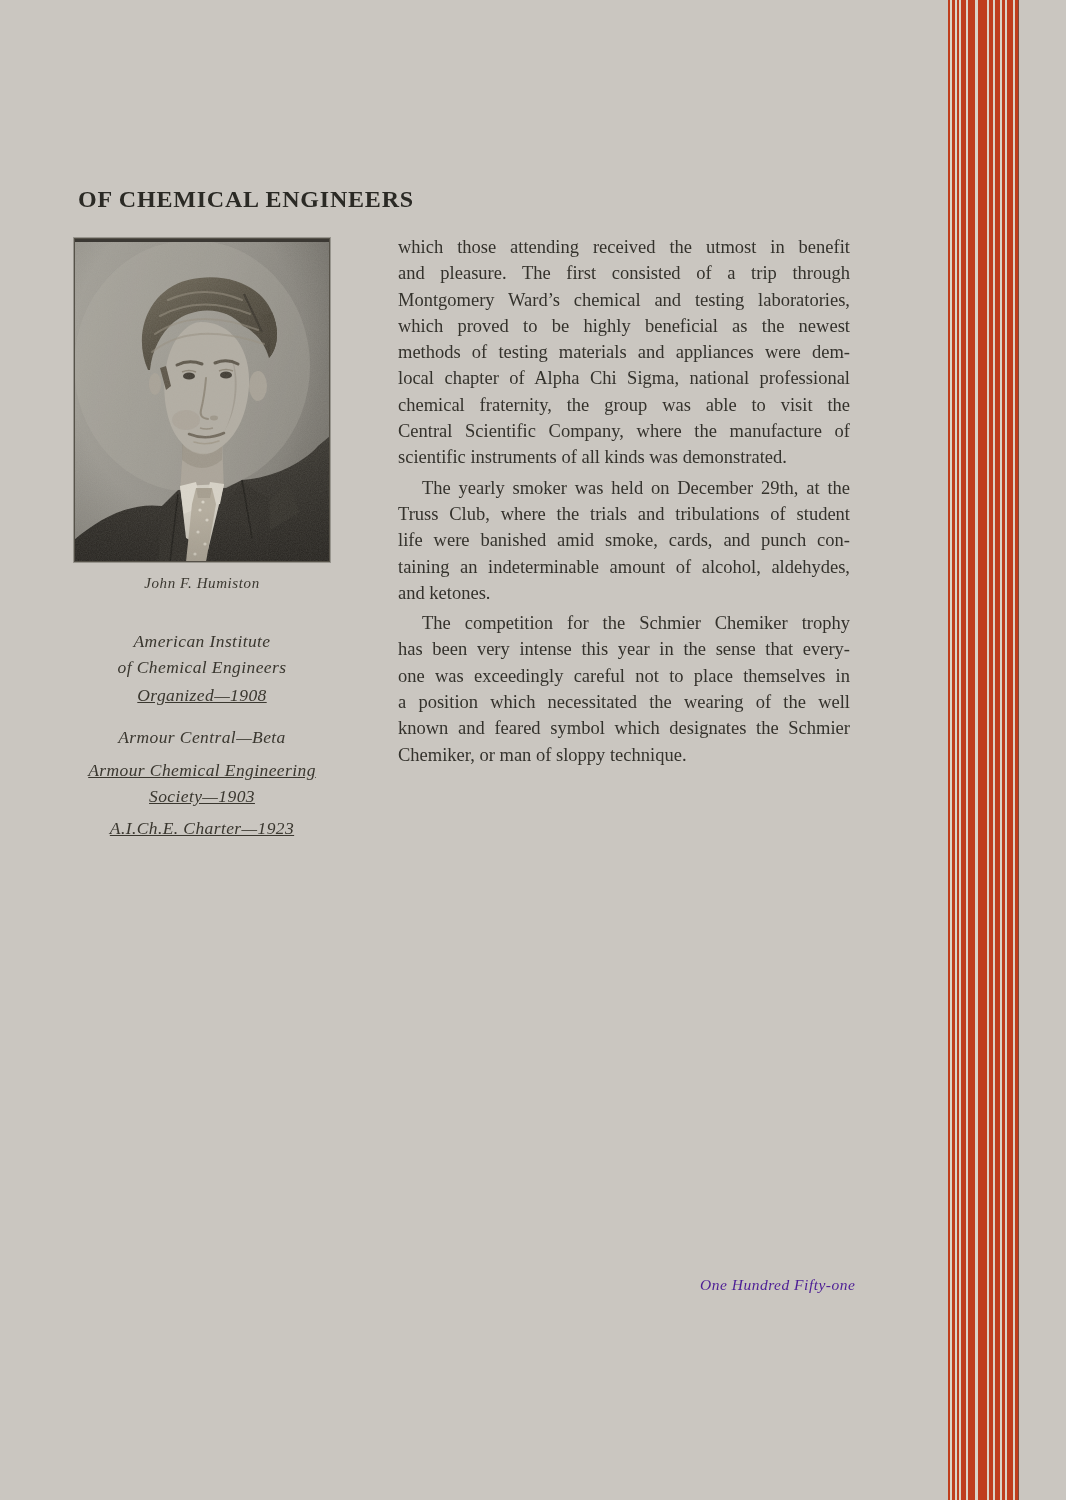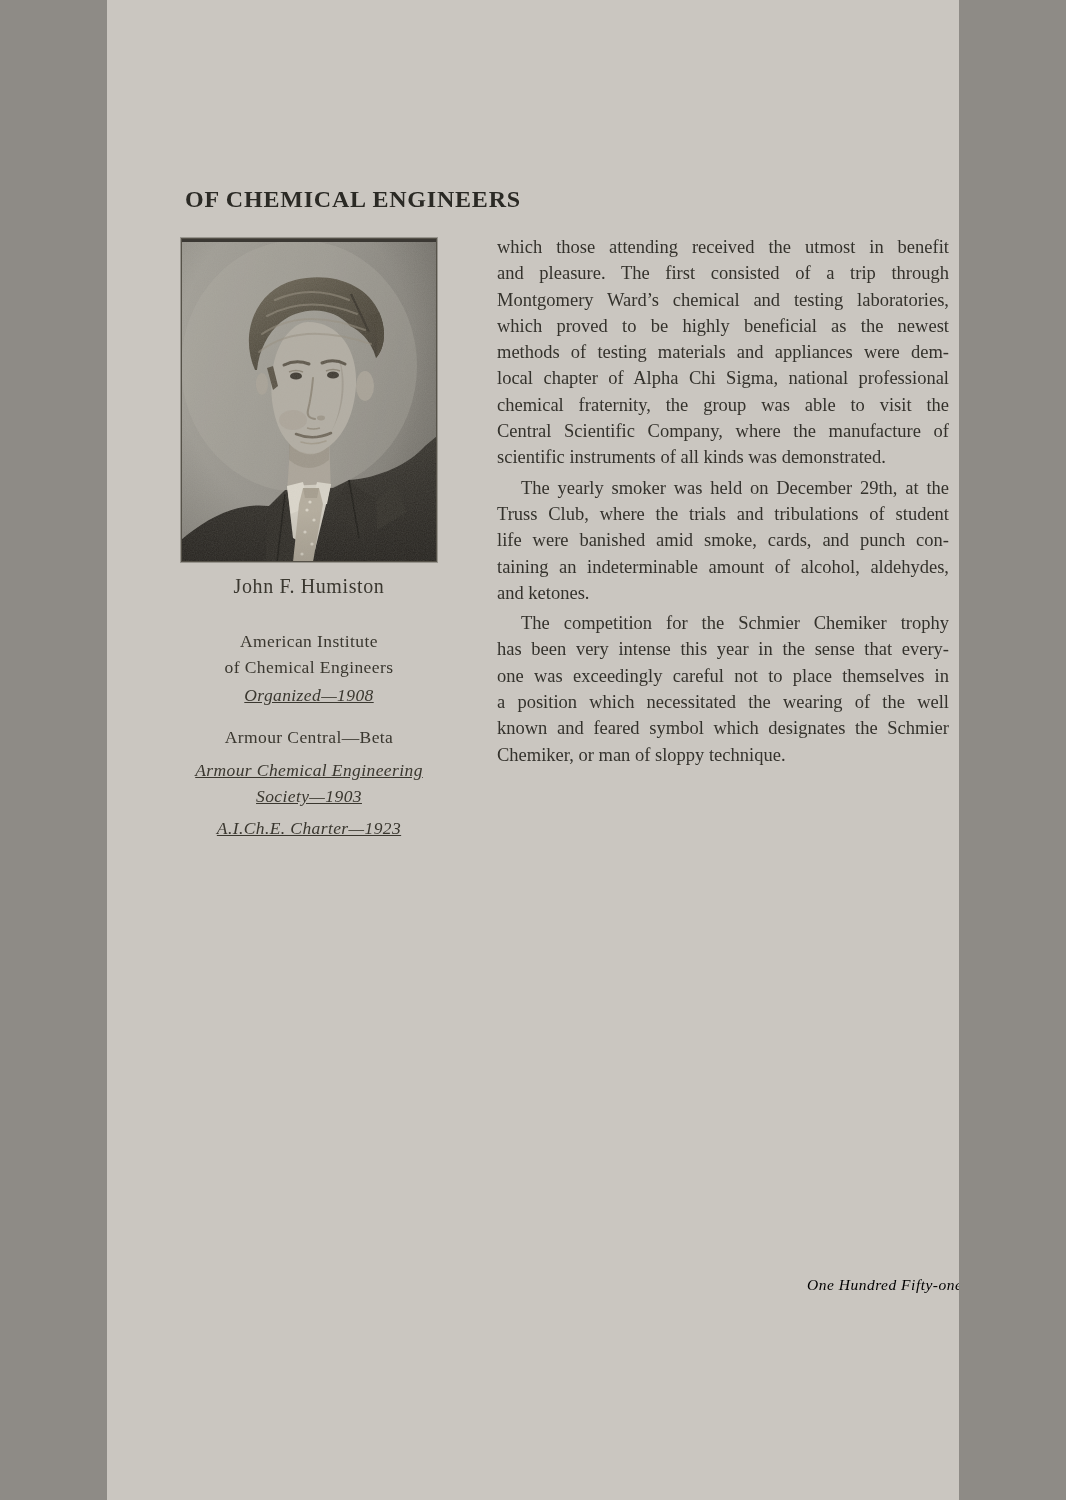--- a/index.html
+++ b/index.html
@@ -1,18 +1,18 @@
 <!DOCTYPE html>
 <html><head>
 <meta charset="utf-8">
 <style>
   html,body{margin:0;padding:0;background:#8e8b86;}
   .page{
     position:relative;
-    width:852px;height:1500px;
+    width:1066px;height:1500px;
     margin:0 auto;
     background:#cac6c0;
     overflow:hidden;
     font-family:"Liberation Serif","DejaVu Serif",serif;
     color:#33312b;
   }
   
   .page-title{
     position:absolute;left:78px;top:186px;margin:0;
     font-size:24px;font-weight:700;letter-spacing:0.8px;
@@ -20,46 +20,46 @@
   }
   
   .portrait{
     position:absolute;left:74px;top:238px;width:256px;height:324px;
     box-shadow:0 0 0 1px rgba(60,56,48,0.35);
     display:block;
   }
   .portrait svg{display:block;width:100%;height:100%;}
   .portrait-caption{
     position:absolute;left:42px;top:575px;width:320px;
-    text-align:center;font-size:20px;
+    text-align:center;font-style:italic;font-size:15px;
     letter-spacing:0.6px;color:#3a372f;
   }
   
   .sidebar{position:absolute;left:42px;top:0;width:320px;}
   .sb-entry{position:absolute;left:0;width:320px;text-align:center;
-    font-size:17.5px;line-height:26px;color:#3a372f;letter-spacing:0.4px;}
+    font-size:17.5px;line-height:26px;color:#3a372f;letter-spacing:0.4px;font-style:italic;}
   .sb-entry.italic{font-style:italic;text-decoration:underline;}
   .sb-e0{top:628px;}
   .sb-e1{top:682px;}
   .sb-e2{top:724px;}
   .sb-e3{top:757px;}
   .sb-e4{top:815px;}
   
   .article{
-    position:absolute;left:390px;top:234px;width:452px;
+    position:absolute;left:398px;top:234px;width:452px;
     font-size:18.5px;line-height:26.3px;color:#34322c;
   }
   .paragraph{margin:0 0 4px 0;padding:0;}
   .text-line{text-align:justify;text-align-last:justify;}
   .text-line.last{text-align-last:auto;}
   .paragraph.indent .text-line:first-child{padding-left:24px;}
   
   .folio{
     position:absolute;left:700px;top:1276px;
-    font-style:italic;font-size:15.5px;letter-spacing:0.5px;color:#000000;
+    font-style:italic;font-size:15.5px;letter-spacing:0.5px;color:#4c1d95;
     white-space:nowrap;
   }
   
   .stripe-band{
     position:absolute;left:948px;top:0;height:1500px;
     display:flex;flex-direction:row;
   }
   .stripe{height:100%;}
 </style>
 </head>

